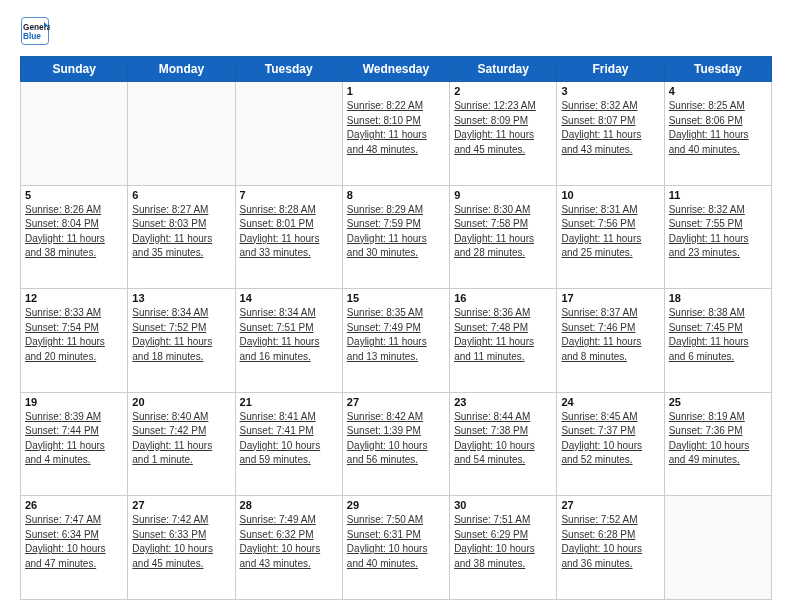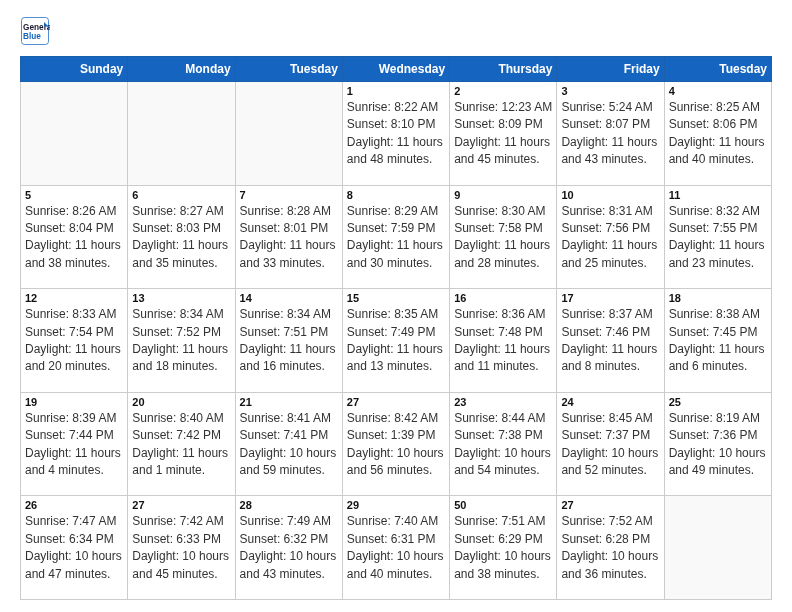--- a/index.html
+++ b/index.html
@@ -59,21 +59,21 @@
       border-collapse: collapse;
       width: 100%;
       table-layout: fixed;
     }
     .calendar th {
       background: #1565c0;
       color: #fff;
       font-size: 12px;
       font-weight: bold;
       padding: 5px 4px;
-      text-align: right;
+      text-align: center;
       border: 1px solid #1a5faa;
     }
     .calendar td {
       border: 1px solid #ccc;
       vertical-align: top;
       padding: 3px 4px;
       font-size: 9.5px;
       color: #333;
       background: #fff;
       height: 85px;
@@ -83,22 +83,23 @@
     }
     .day-num {
       font-size: 11px;
       font-weight: bold;
       color: #111;
       display: block;
       margin-bottom: 2px;
     }
     .day-info {
       line-height: 1.45;
-      font-size: 12px;
+      font-size: 10px;
       color: #333;
+      text-decoration: underline;
     }
   </style>
 </head>
 <body>
 
 <div class="page">
   <div class="header">
     <div class="logo">
       <svg class="logo-icon" viewBox="0 0 40 40">
         <rect x="2" y="2" width="36" height="36" rx="4" fill="#fff" stroke="#1565c0" stroke-width="1"></rect>
@@ -118,21 +119,21 @@
     </div>
   </div>
 
   <table class="calendar">
     <thead>
       <tr>
       <th>Sunday</th>
           <th>Monday</th>
           <th>Tuesday</th>
           <th>Wednesday</th>
-          <th>Thursday</th>
+          <th>Saturday</th>
           <th>Friday</th>
           <th>Tuesday</th>
         </tr>
     </thead>
     <tbody id="calendar-body">
     <tr>
           <td class="empty"></td>
           <td class="empty"></td>
           <td class="empty"></td>
           <td>
@@ -144,21 +145,21 @@
           </td>
           <td>
             <span class="day-num">2</span>
             <div class="day-info">Sunrise: 12:23 AM
 Sunset: 8:09 PM
 Daylight: 11 hours
 and 45 minutes.</div>
           </td>
           <td>
             <span class="day-num">3</span>
-            <div class="day-info">Sunrise: 5:24 AM
+            <div class="day-info">Sunrise: 8:32 AM
 Sunset: 8:07 PM
 Daylight: 11 hours
 and 43 minutes.</div>
           </td>
           <td>
             <span class="day-num">4</span>
             <div class="day-info">Sunrise: 8:25 AM
 Sunset: 8:06 PM
 Daylight: 11 hours
 and 40 minutes.</div>
@@ -334,27 +335,27 @@
           </td>
           <td>
             <span class="day-num">28</span>
             <div class="day-info">Sunrise: 7:49 AM
 Sunset: 6:32 PM
 Daylight: 10 hours
 and 43 minutes.</div>
           </td>
           <td>
             <span class="day-num">29</span>
-            <div class="day-info">Sunrise: 7:40 AM
+            <div class="day-info">Sunrise: 7:50 AM
 Sunset: 6:31 PM
 Daylight: 10 hours
 and 40 minutes.</div>
           </td>
           <td>
-            <span class="day-num">50</span>
+            <span class="day-num">30</span>
             <div class="day-info">Sunrise: 7:51 AM
 Sunset: 6:29 PM
 Daylight: 10 hours
 and 38 minutes.</div>
           </td>
           <td>
             <span class="day-num">27</span>
             <div class="day-info">Sunrise: 7:52 AM
 Sunset: 6:28 PM
 Daylight: 10 hours

